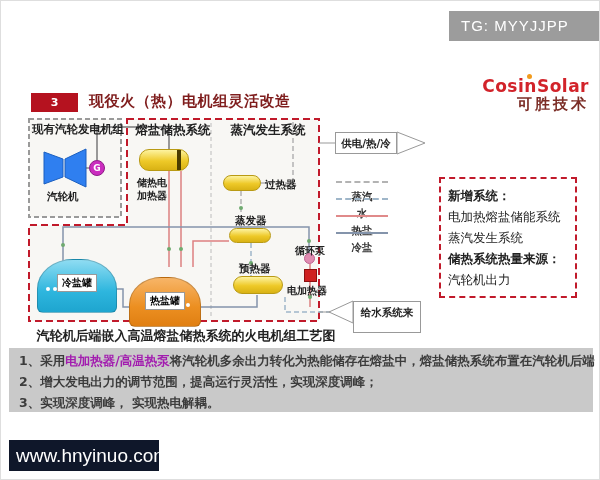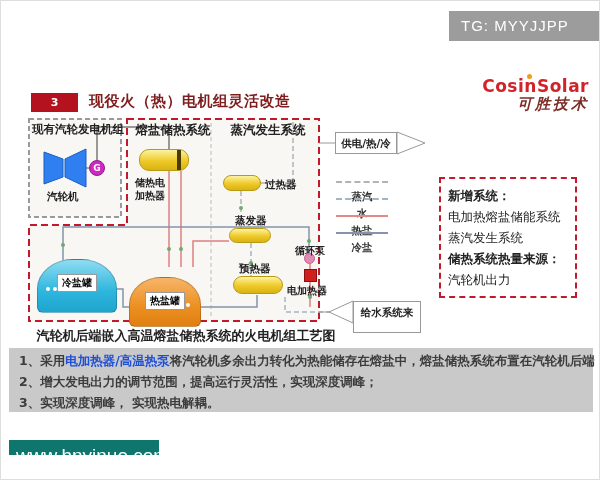--- a/index.html
+++ b/index.html
@@ -8,30 +8,30 @@
   .abs{position:absolute;}
 
   
   .tg-badge{left:448px;top:10px;width:150px;height:30px;background:#9c9c9c;color:#fff;
             font-size:15px;line-height:30px;padding-left:12px;box-sizing:border-box;letter-spacing:1px;
             font-family:"Liberation Sans",sans-serif;}
 
   
   .logo{right:10px;top:76px;text-align:right;}
   .logo-en{font-size:17px;font-weight:bold;color:#d2232a;letter-spacing:.5px;line-height:18px;}
-  .logo-cn{font-size:15px;font-weight:bold;color:#7b2d26;letter-spacing:3px;line-height:18px;font-style:italic;}
+  .logo-cn{font-size:15px;font-weight:bold;color:#7b2d26;letter-spacing:3px;line-height:18px;}
   .logo-dot{position:absolute;right:57px;top:-3px;width:5px;height:5px;border-radius:50%;background:#f29b1d;}
 
   
   .sec-num{left:30px;top:92px;width:47px;height:19px;background:#b5121f;color:#fff;
            font-size:11px;font-weight:bold;text-align:center;line-height:19px;}
   .page-title{left:88px;top:91px;font-size:15px;font-weight:bold;color:#7f1d1d;letter-spacing:.5px;}
 
   
-  .lbl{position:absolute;font-weight:bold;color:#222;white-space:nowrap;}
+  .lbl{position:absolute;font-weight:bold;color:#222;white-space:nowrap;text-align:center;}
   .lbl-box-title{font-size:11.5px;}
   .lbl-section{font-size:12.5px;text-align:center;}
   .lbl-eq{font-size:10.5px;}
   .lbl-eq-sm{font-size:10px;line-height:13px;white-space:normal;width:34px;}
 
   
   .vessel{position:absolute;background:linear-gradient(#fdf3a0,#eec928 55%,#d9b214);
           border:1px solid #b99a14;border-radius:10px;box-sizing:border-box;}
   .vessel-band{position:absolute;right:7px;top:0;bottom:0;width:4px;background:#4a3c00;}
 
@@ -69,23 +69,23 @@
   .note-box{left:438px;top:176px;width:120px;padding:6px 7px;border:2px dashed #c11a2b;
             font-size:12.5px;line-height:21px;color:#222;background:#fff;}
   .note-box .bold{font-weight:bold;}
   .note-box div{white-space:nowrap;}
 
   .caption{left:20px;top:326px;width:330px;text-align:center;font-size:13px;font-weight:bold;color:#222;white-space:nowrap;font-family:Liberation Mono, monospace;}
 
   
   .summary{left:8px;top:347px;width:584px;height:64px;background:#c9c9c9;padding:5px 10px 0;box-sizing:border-box;}
   .summary p{margin:0 0 4px;font-size:12.5px;font-weight:bold;color:#3c3c3c;white-space:nowrap;}
-  .summary .hl{color:#1d4ed8;}
-
-  .watermark{left:8px;top:439px;width:150px;height:15px;background:#0f766e;color:#fff;font-size:19px;
+  .summary .hl{color:#a21caf;}
+
+  .watermark{left:8px;top:439px;width:150px;height:31px;background:#0f172a;color:#fff;font-size:19px;
              line-height:31px;padding-left:7px;box-sizing:border-box;font-family:"Liberation Sans",sans-serif;}
 </style>
 </head>
 <body>
 
 <div class="page">
 
   <div class="abs tg-badge">TG: MYYJJPP</div>
 
   <div class="abs logo">

